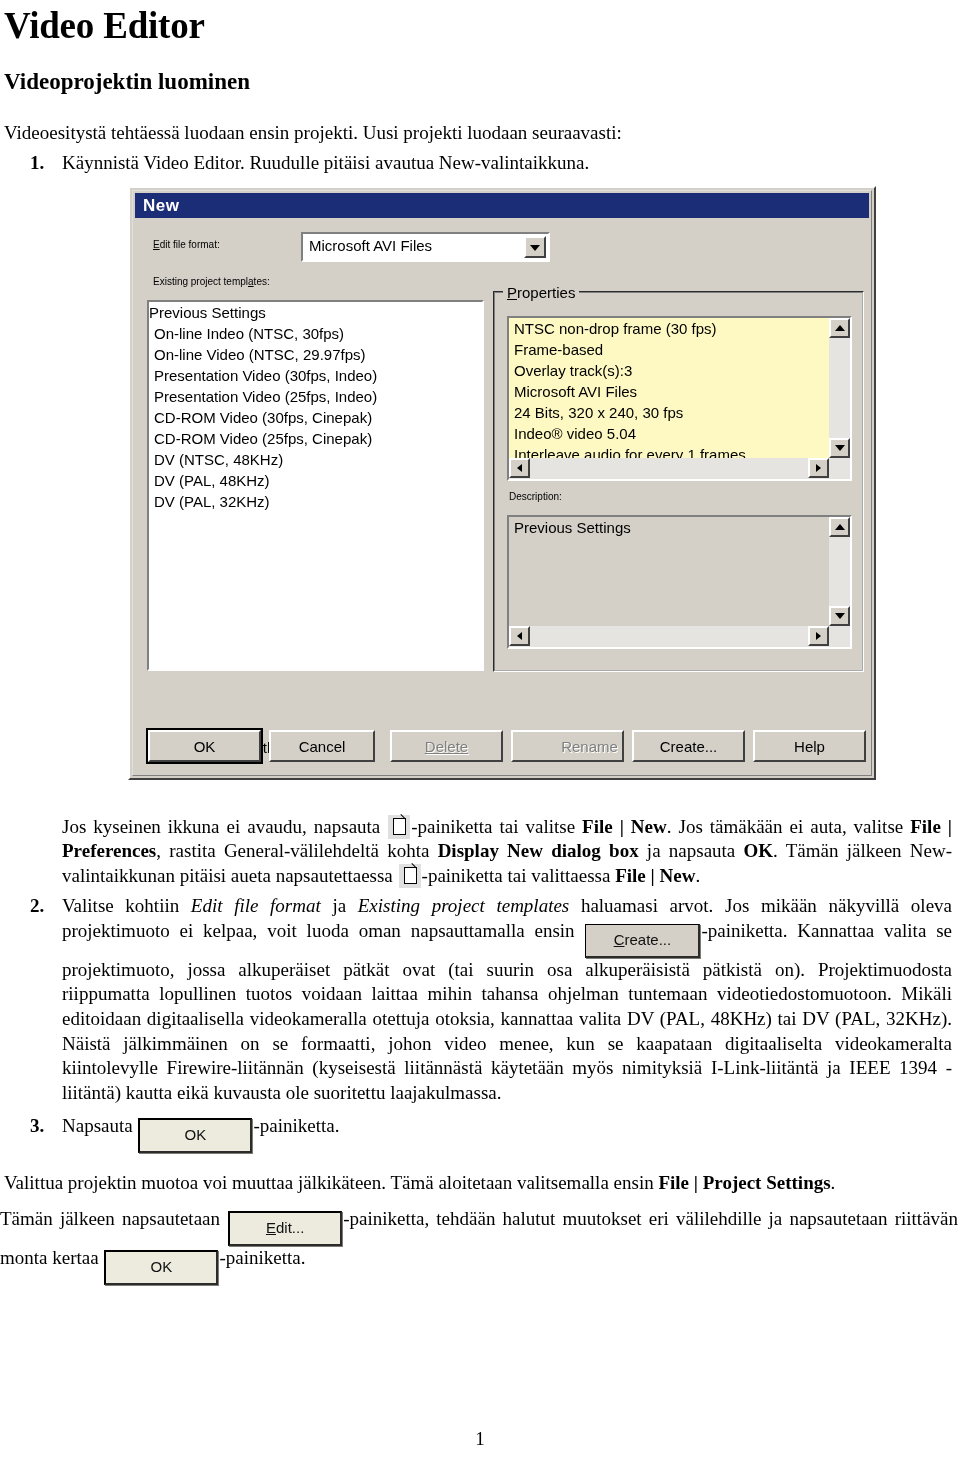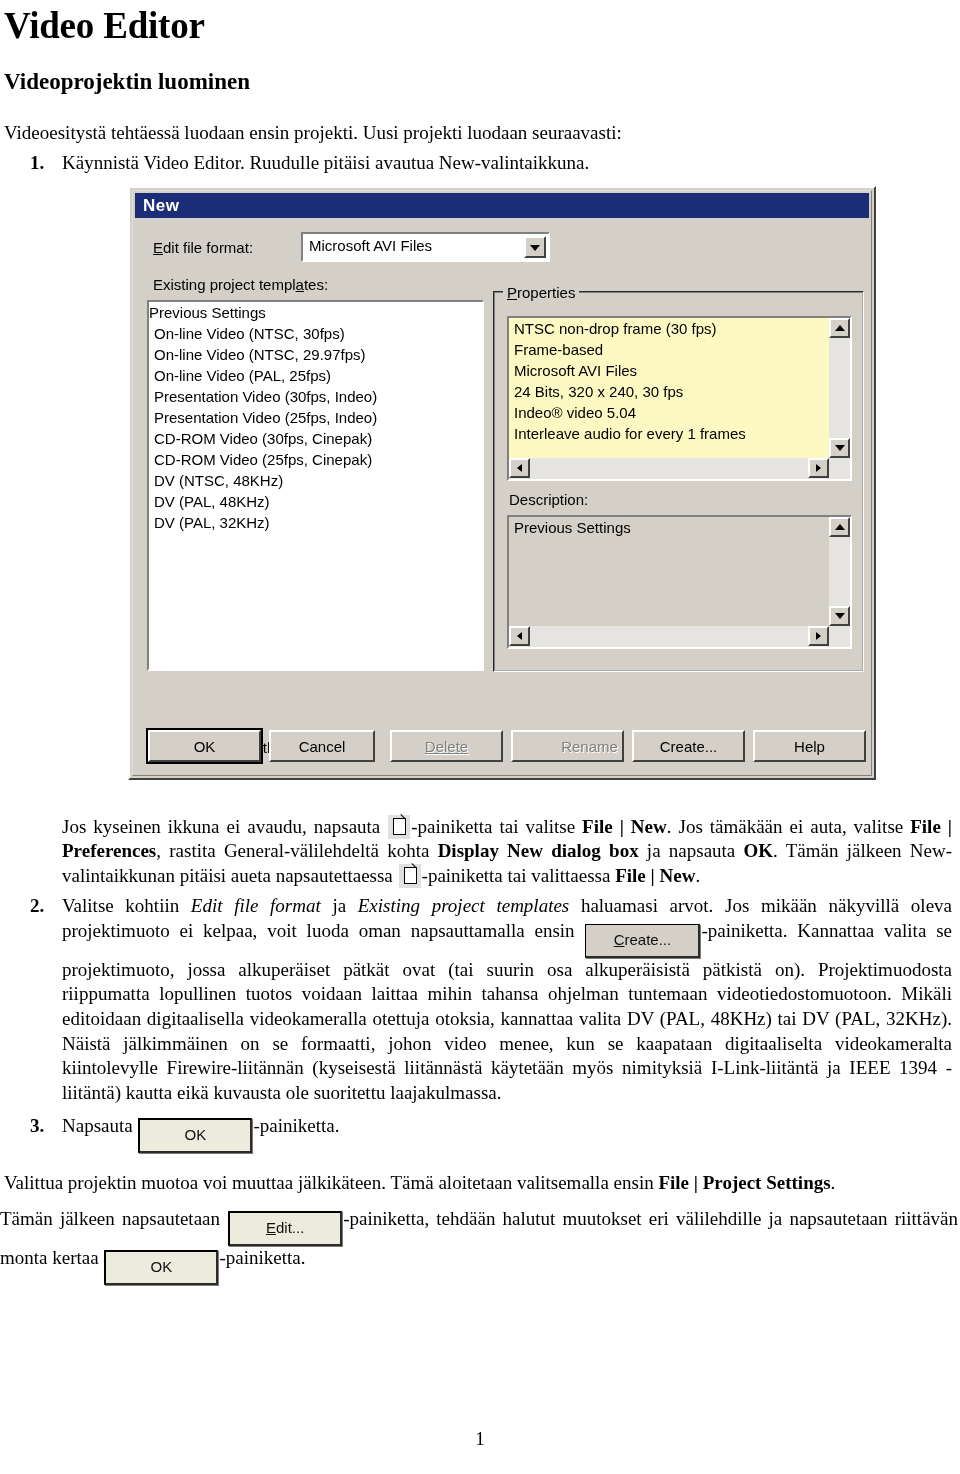--- a/index.html
+++ b/index.html
@@ -142,21 +142,21 @@
     font-weight: bold;
     font-size: 17px;
     line-height: 25px;
     padding-left: 8px;
     box-sizing: border-box;
     letter-spacing: 0.5px;
   }
 
   .lbl {
     position: absolute;
-    font-size: 15px;
+    font-size: 10px;
     white-space: nowrap;
     text-align: right;
   }
   .lbl u { text-decoration: underline; }
 
   .combo {
     position: absolute;
     background: #ffffff;
     border-top: 2px solid #808080;
     border-left: 2px solid #808080;
@@ -372,38 +372,38 @@
     <span class="arrowbtn">
         <span class="tri-down"></span>
       </span>
   </div>
 
   <div class="lbl" style="left:23px; top:88px;">
     <span>Existing project templ</span><u>a</u><span>tes:</span>
   </div>
   <div class="listbox" style="left:17px; top:112px; width:337px; height:371px;">
     <div class="item" style="padding-left:0;"><span class="selected">Previous Settings</span></div>
-    <div class="item">On-line Video (NTSC, 30fps)</div>
+    <div class="item">On-line Indeo (NTSC, 30fps)</div>
     <div class="item">On-line Video (NTSC, 29.97fps)</div>
-    <div class="item">On-line Video (PAL, 25fps)</div>
     <div class="item">Presentation Video (30fps, Indeo)</div>
     <div class="item">Presentation Video (25fps, Indeo)</div>
     <div class="item">CD-ROM Video (30fps, Cinepak)</div>
     <div class="item">CD-ROM Video (25fps, Cinepak)</div>
     <div class="item">DV (NTSC, 48KHz)</div>
     <div class="item">DV (PAL, 48KHz)</div>
     <div class="item">DV (PAL, 32KHz)</div>
   </div>
 
   <div class="groupbox" style="left:363px; top:103px; width:371px; height:381px;">
     <span class="gb-title"><u>P</u><span>roperties</span></span>
 
     <div class="panel white" style="left:12px; top:23px; width:345px; height:165px;">
       <div class="prow">NTSC non-drop frame (30 fps)</div>
       <div class="prow">Frame-based</div>
+      <div class="prow">Overlay track(s):3</div>
       <div class="prow">Microsoft AVI Files</div>
       <div class="prow">24 Bits, 320 x 240, 30 fps</div>
       <div class="prow">Indeo® video 5.04</div>
       <div class="prow">Interleave audio for every 1 frames</div>
 
       <div class="sb-v" style="bottom:21px;">
         <span class="sb-btn" style="top:0;">
             <span class="tri-up"></span>
           </span>
         <span class="sb-btn" style="bottom:0;">

